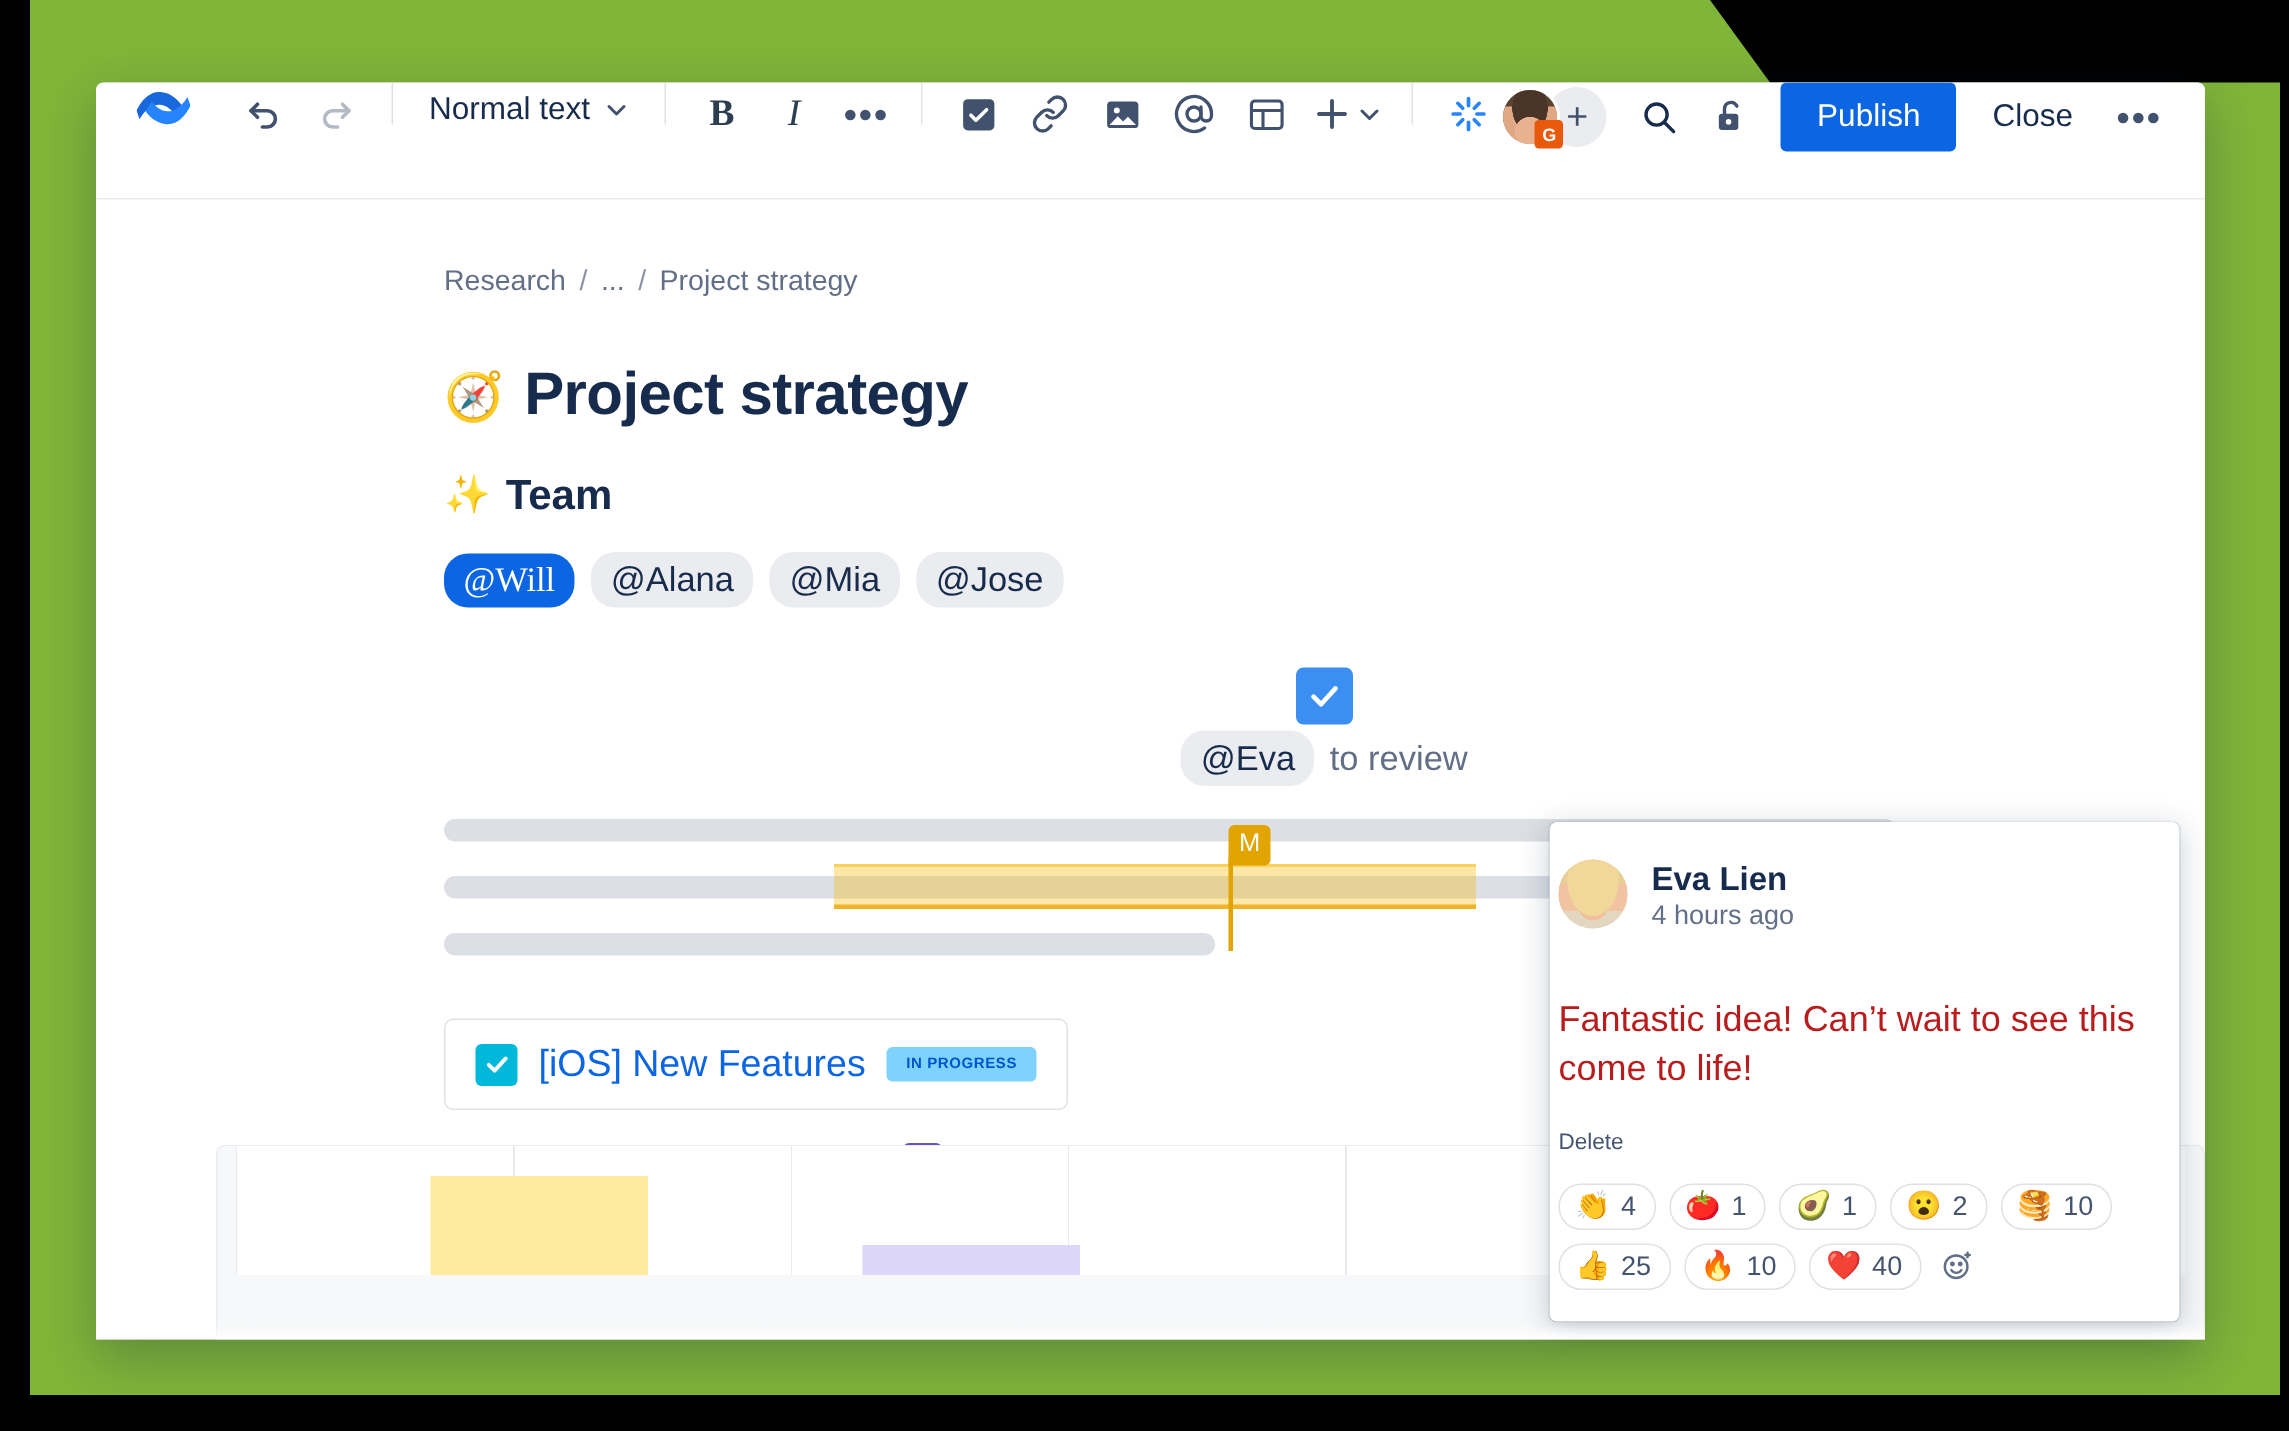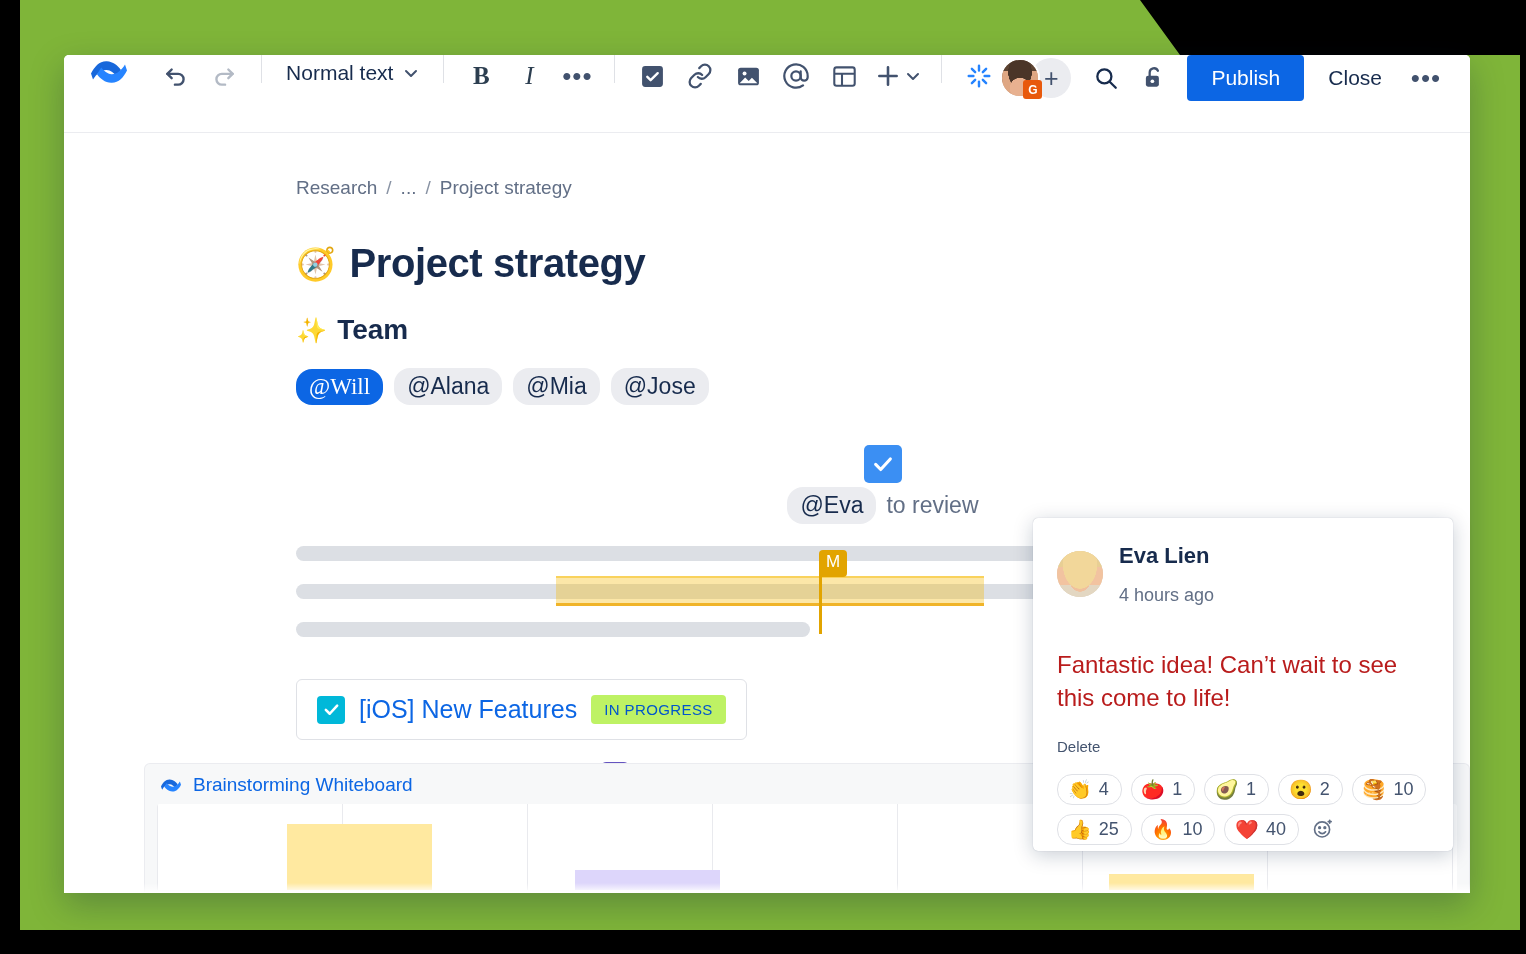--- a/index.html
+++ b/index.html
@@ -178,22 +178,22 @@
     border: 1px solid #dfe1e6; border-radius: 6px; background: #fff;
     cursor: pointer;
   }
   .checkbox-cyan {
     width: 28px; height: 28px; border-radius: 4px; background: #00B8D9;
     display: flex; align-items: center; justify-content: center; flex: 0 0 auto;
   }
   .checkbox-cyan svg { width: 17px; height: 17px; }
   .jira-link { font-size: 25px; color: #0C66E4; }
   .jira-status {
-    font-size: 15px; font-weight: 400; letter-spacing: 0.4px;
-    color: #0055CC; background: #bef264;
+    font-size: 10px; font-weight: 700; letter-spacing: 0.4px;
+    color: #0055CC; background: #7dd3fc;
     padding: 6px 13px; border-radius: 4px;
   }
 
   .skel-wrap2 { position: relative; margin-top: 30px; }
   .skel.s1 { width: 968px; }
   .skel.s2 { width: 304px; margin-top: 23px; }
 
   
   .whiteboard {
     position: absolute; left: 80px; right: 0; bottom: 0;
@@ -217,41 +217,41 @@
   .note .txt {
     position: absolute; bottom: 6px; left: 0; right: 0;
     text-align: center; font-size: 18px; color: #172B4D;
   }
   .note-y1 { left: 130px; top: 20px; width: 145px; height: 90px; background: #FFE9A0; }
   .note-p1 { left: 418px; top: 66px; width: 145px; height: 60px; background: #DDD6FB; }
   .note-y2 { left: 952px; top: 70px; width: 145px; height: 60px; background: #FFE9A0; }
 
   
   .comment-popup {
-    position: absolute; left: 1033px; top: 518px;
+    position: absolute; left: 1033px; top: 548px;
     width: 420px; height: 333px;
     background: #fff; border-radius: 5px;
     box-shadow: 0 4px 20px rgba(9,30,66,0.22), 0 0 1px rgba(9,30,66,0.3);
-    padding: 24px 24px 20px;
+    padding: 24px 6px 20px;
     z-index: 20;
   }
   .cm-head { display: flex; align-items: center; gap: 16px; }
   .cm-avatar {
     width: 46px; height: 46px; border-radius: 50%; flex: 0 0 auto; position: relative; overflow: hidden;
     background: #d9c9ae;
   }
   .cm-avatar .f {
     position: absolute; inset: 0;
     background:
       radial-gradient(ellipse at 50% 30%, #f2d79a 0 52%, transparent 53%),
       radial-gradient(ellipse at 50% 60%, #f0c09c 0 33%, transparent 34%),
       linear-gradient(180deg,#e8cf94 0 34%, #f2c3a0 35% 74%, #e3d7c2 75% 100%);
   }
   .cm-name { font-size: 22px; font-weight: 700; color: #172B4D; line-height: 1.25; }
-  .cm-time { font-size: 18px; color: #626F86; margin-top: 15px; }
+  .cm-time { font-size: 18px; color: #626F86; margin-top: 0; }
   .cm-body { margin-top: 42px; font-size: 24px; line-height: 1.38; color: #b91c1c; }
   .cm-delete { margin-top: 24px; font-size: 15px; color: #44546F; cursor: pointer; display: inline-block; }
   .reactions { margin-top: 18px; display: flex; flex-wrap: wrap; gap: 9px; align-items: center; }
   .reaction {
     display: inline-flex; align-items: center; gap: 7px;
     border: 1px solid #dfe1e6; border-radius: 15px;
     padding: 4px 12px 4px 10px; background: #fff; cursor: pointer;
   }
   .reaction .re { font-size: 19px; line-height: 1; }
   .reaction .rc { font-size: 18px; color: #44546F; }
@@ -464,27 +464,20 @@
         <div class="skel s1"></div>
         <div class="skel s2"></div>
         <div class="cursor-flag cursor-d">
           <div class="stalk"></div>
           <div class="tag">D</div>
         </div>
       </div>
 
       
       <div class="whiteboard">
-        <div class="wb-head">
-          <svg width="20" height="19" viewBox="0 0 36 34" aria-hidden="true">
-            <path d="M2 24.5c3.8-6.2 8.3-9.8 13.5-9.6 4.3.2 7.4 3 10.3 6.6l4.2-6.6c-3.4-4.5-7.8-8.2-14.2-8.6C8.6 5.9 3.6 11.5 0 18.6z" fill="#1868DB"></path>
-            <path d="M34 9.6C30.2 15.8 25.7 19.4 20.5 19.2c-4.3-.2-7.4-3-10.3-6.6L6 19.2c3.4 4.5 7.8 8.2 14.2 8.6 7.2.4 12.2-5.2 15.8-12.3z" fill="#2684FF"></path>
-          </svg>
-          <span class="wb-title">Brainstorming Whiteboard</span>
-        </div>
         <div class="wb-canvas">
           <div class="wb-grid"></div>
           <div class="note note-y1">
             <span class="txt">Let’s make a</span>
           </div>
           <div class="note note-p1">
             <span class="txt"></span>
           </div>
           <div class="note note-y2">
             <span class="txt"></span>

